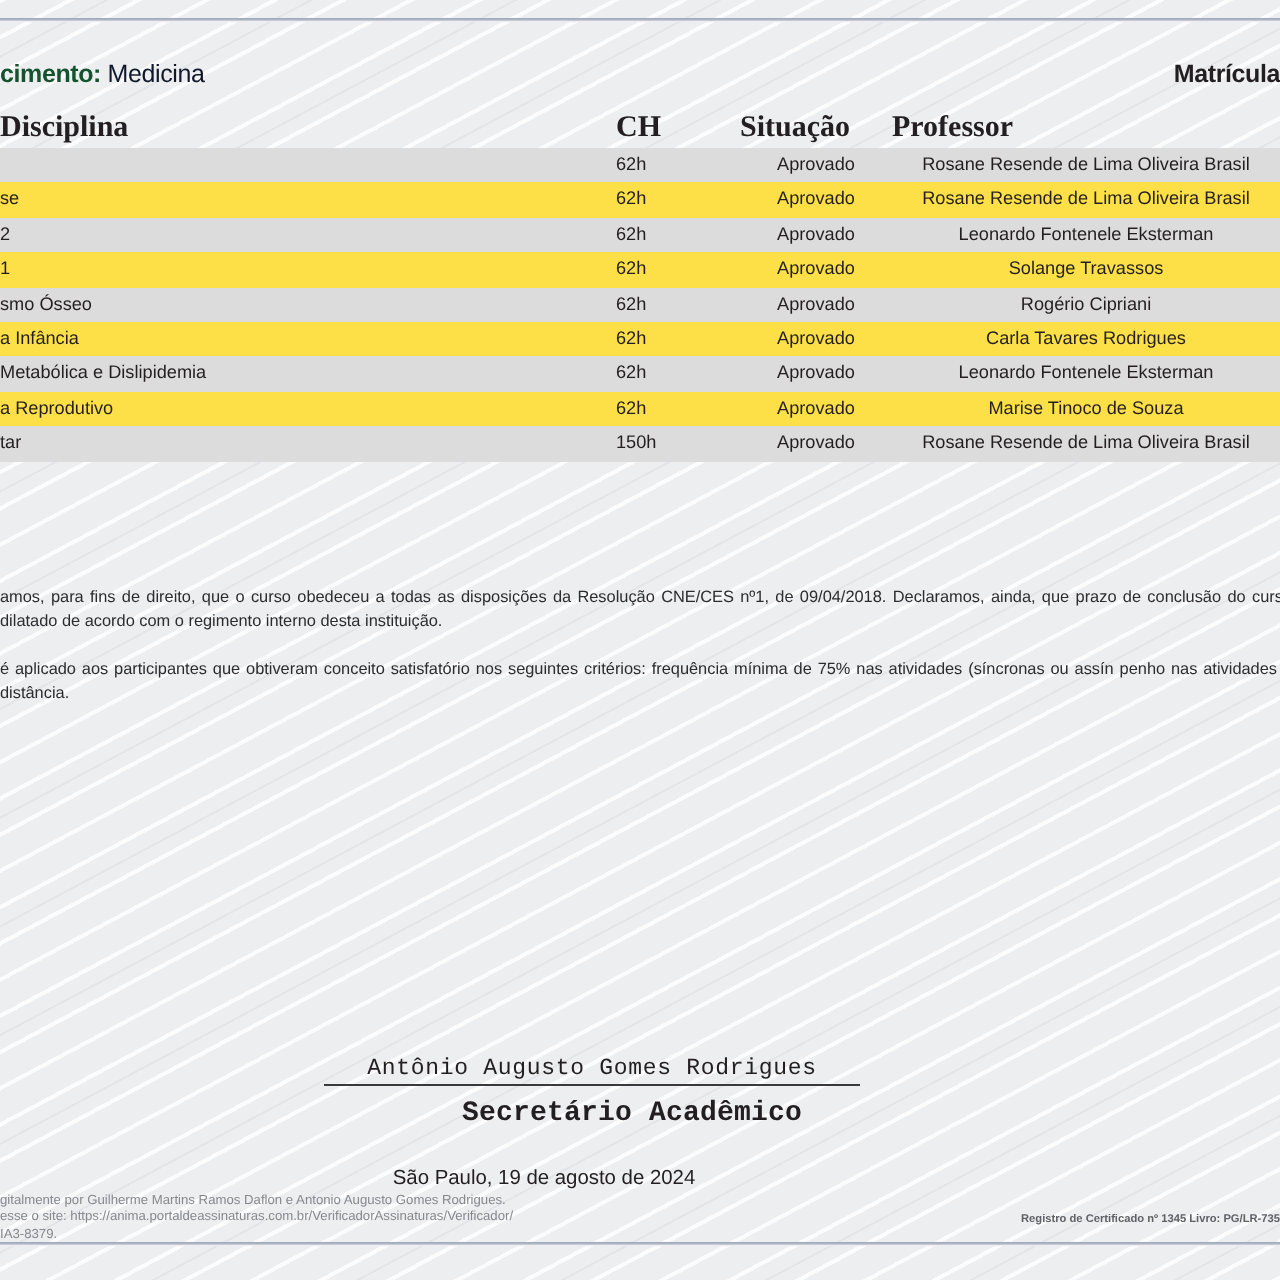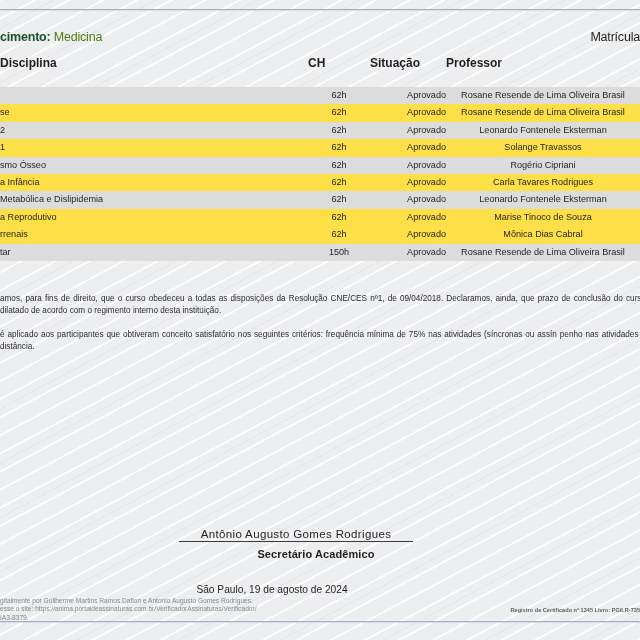--- a/index.html
+++ b/index.html
@@ -69,70 +69,71 @@
     top: 0;
     white-space: nowrap;
     font-size: 12.5px;
     letter-spacing: -0.2px;
   }
   #header-left .lbl {
     font-weight: bold;
     color: #14532d;
   }
   #header-left .val {
-    color: #4d7c0f;
+    color: #0f172a;
   }
   #header-right {
     position: absolute;
     right: 0;
     top: 0;
     white-space: nowrap;
     font-size: 12.5px;
-    font-weight: normal;
+    font-weight: bold;
     letter-spacing: -0.2px;
     margin-left: 16px;
   }
 
   
   #grades-table {
     position: absolute;
     top: 56px;
     left: 0;
     width: 640px;
     border-collapse: collapse;
     font-size: 9.1px;
     table-layout: fixed;
   }
   #grades-table th {
-    font-size: 12px;
+    font-size: 15px;
     font-weight: bold;
     text-align: left;
-    padding: 0 0 17px 0;
-    color: #231f20;
-    white-space: nowrap;
+    padding: 0 0 1px 0;
+    color: #231f20;
+    white-space: nowrap;
+    font-family: Liberation Serif, serif;
   }
   #grades-table td {
     padding: 0;
     height: 17.4px;
     line-height: 17.4px;
     color: #231f20;
     white-space: nowrap;
     overflow: hidden;
   }
   #grades-table tr.shade td { background: #dcdcdd; }
   #grades-table tr.plain td { background: #fde047; }
 
   .col-disciplina { width: 308px; }
   .col-ch         { width: 62px;  text-align: left; }
-  .col-situacao   { width: 76px;  text-align: right; }
+  .col-situacao   { width: 76px;  text-align: center; }
   .col-professor  { width: 194px; text-align: center; }
 
   th.col-disciplina { padding-left: 88px; }
   td.col-disciplina { padding-left: 0px; }
-  th.col-ch, td.col-ch             { padding-left: 18px; text-align: center; }
+  th.col-ch, td.col-ch             { padding-left: 18px; }
   th.col-situacao, td.col-situacao { padding-left: 4px; }
   th.col-professor, td.col-professor { padding-left: 0px; }
 
   
   .para {
     position: absolute;
     left: 0;
     width: 646px;
     font-size: 8.2px;
     line-height: 11.6px;
@@ -142,32 +143,33 @@
   #para-1 { top: 293px; }
   #para-2 { top: 329px; }
 
   
   #signature-block {
     position: absolute;
     top: 524px;
     left: 0;
     width: 592px;
     text-align: center;
+    font-family: Liberation Mono, monospace;
   }
   #signature-name {
     display: inline-block;
     font-size: 11.5px;
     letter-spacing: 0.35px;
     color: #231f20;
     border-bottom: 1.3px solid #3a3a3c;
     padding: 0 22px 1px 22px;
   }
   #signature-role {
     margin-top: 6px;
-    font-size: 11px;
+    font-size: 14px;
     font-weight: bold;
     letter-spacing: 0.1px;
     color: #231f20;
     padding-left: 40px;
   }
   #place-date {
     position: absolute;
     top: 584px;
     left: 0;
     width: 544px;
@@ -270,26 +272,20 @@
           <td class="col-ch">62h</td>
           <td class="col-situacao">Aprovado</td>
           <td class="col-professor">Leonardo Fontenele Eksterman</td>
         </tr>
         <tr class="plain">
           <td class="col-disciplina">a Reprodutivo</td>
           <td class="col-ch">62h</td>
           <td class="col-situacao">Aprovado</td>
           <td class="col-professor">Marise Tinoco de Souza</td>
         </tr>
-        <tr class="plain">
-          <td class="col-disciplina">rrenais</td>
-          <td class="col-ch">62h</td>
-          <td class="col-situacao">Aprovado</td>
-          <td class="col-professor">Mônica Dias Cabral</td>
-        </tr>
         <tr class="shade">
           <td class="col-disciplina">tar</td>
           <td class="col-ch">150h</td>
           <td class="col-situacao">Aprovado</td>
           <td class="col-professor">Rosane Resende de Lima Oliveira Brasil</td>
         </tr>
       </tbody>
   </table>
 
   <div class="para" id="para-1">amos, para fins de direito, que o curso obedeceu a todas as disposições da Resolução CNE/CES nº1, de 09/04/2018. Declaramos, ainda, que prazo de conclusão do curso dilatado de acordo com o regimento interno desta instituição.</div>

